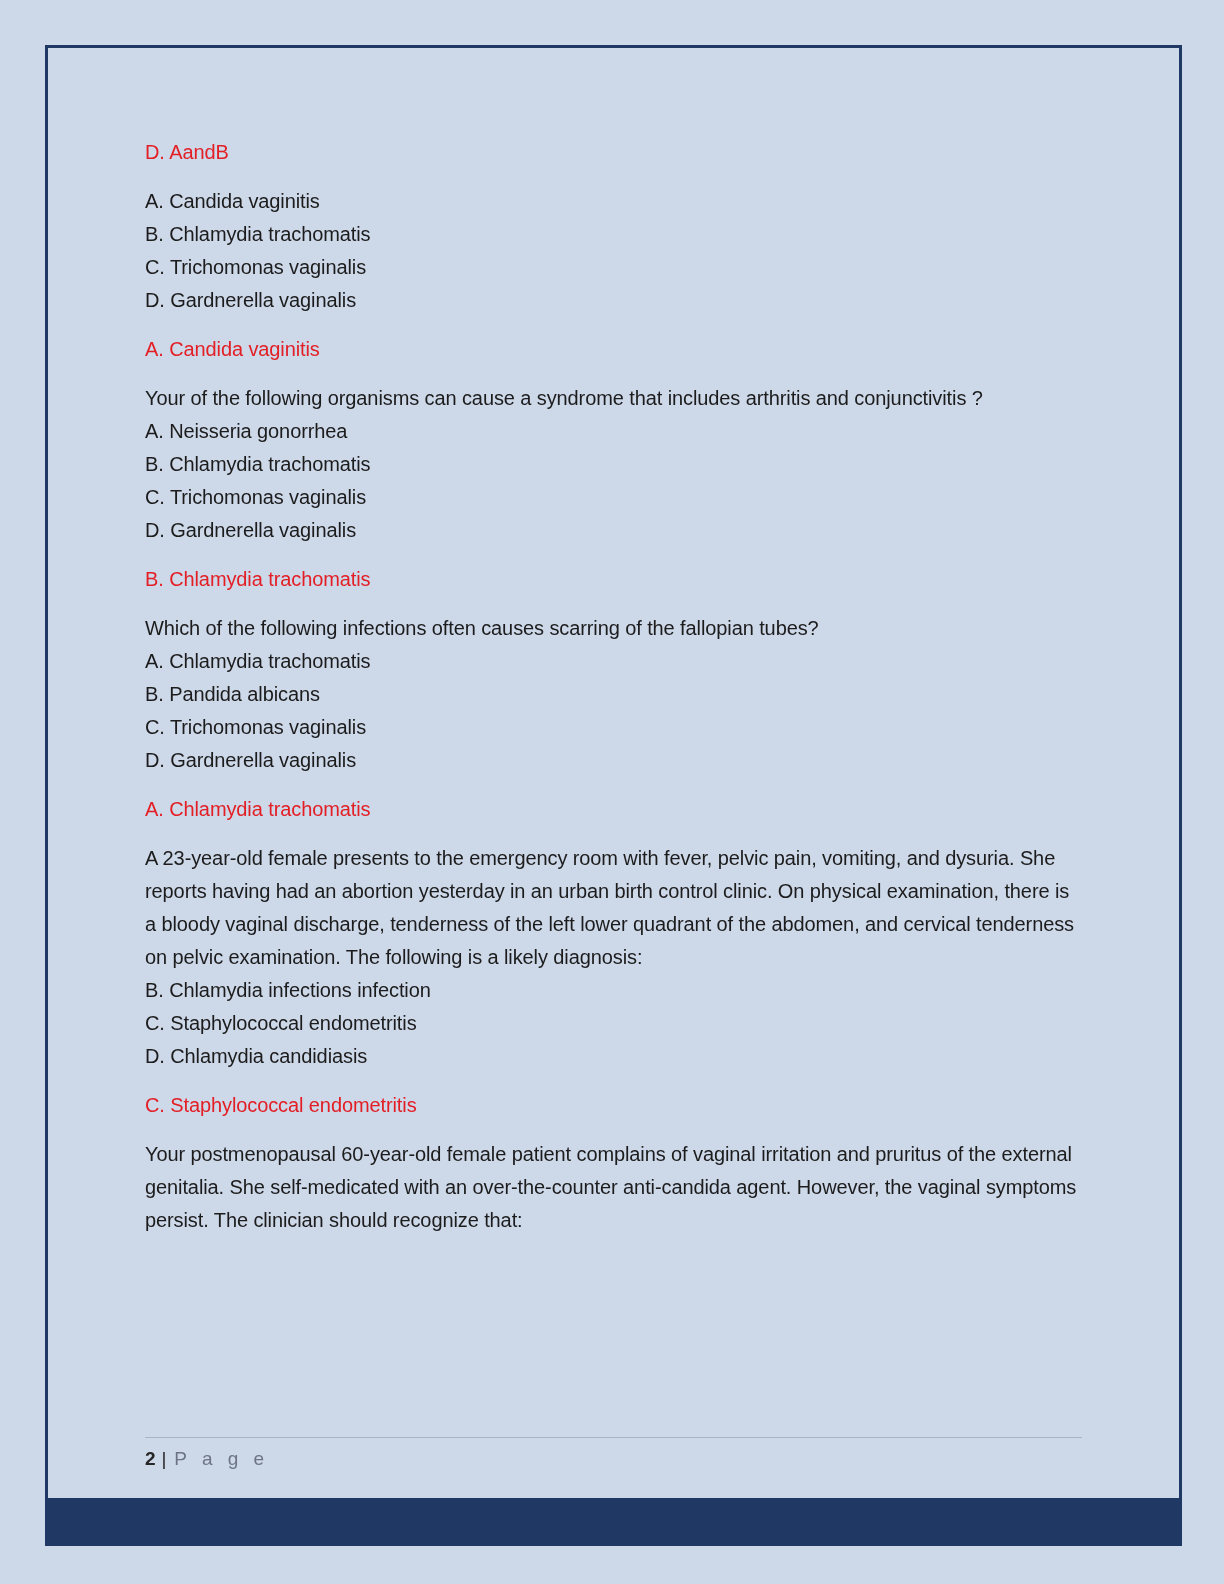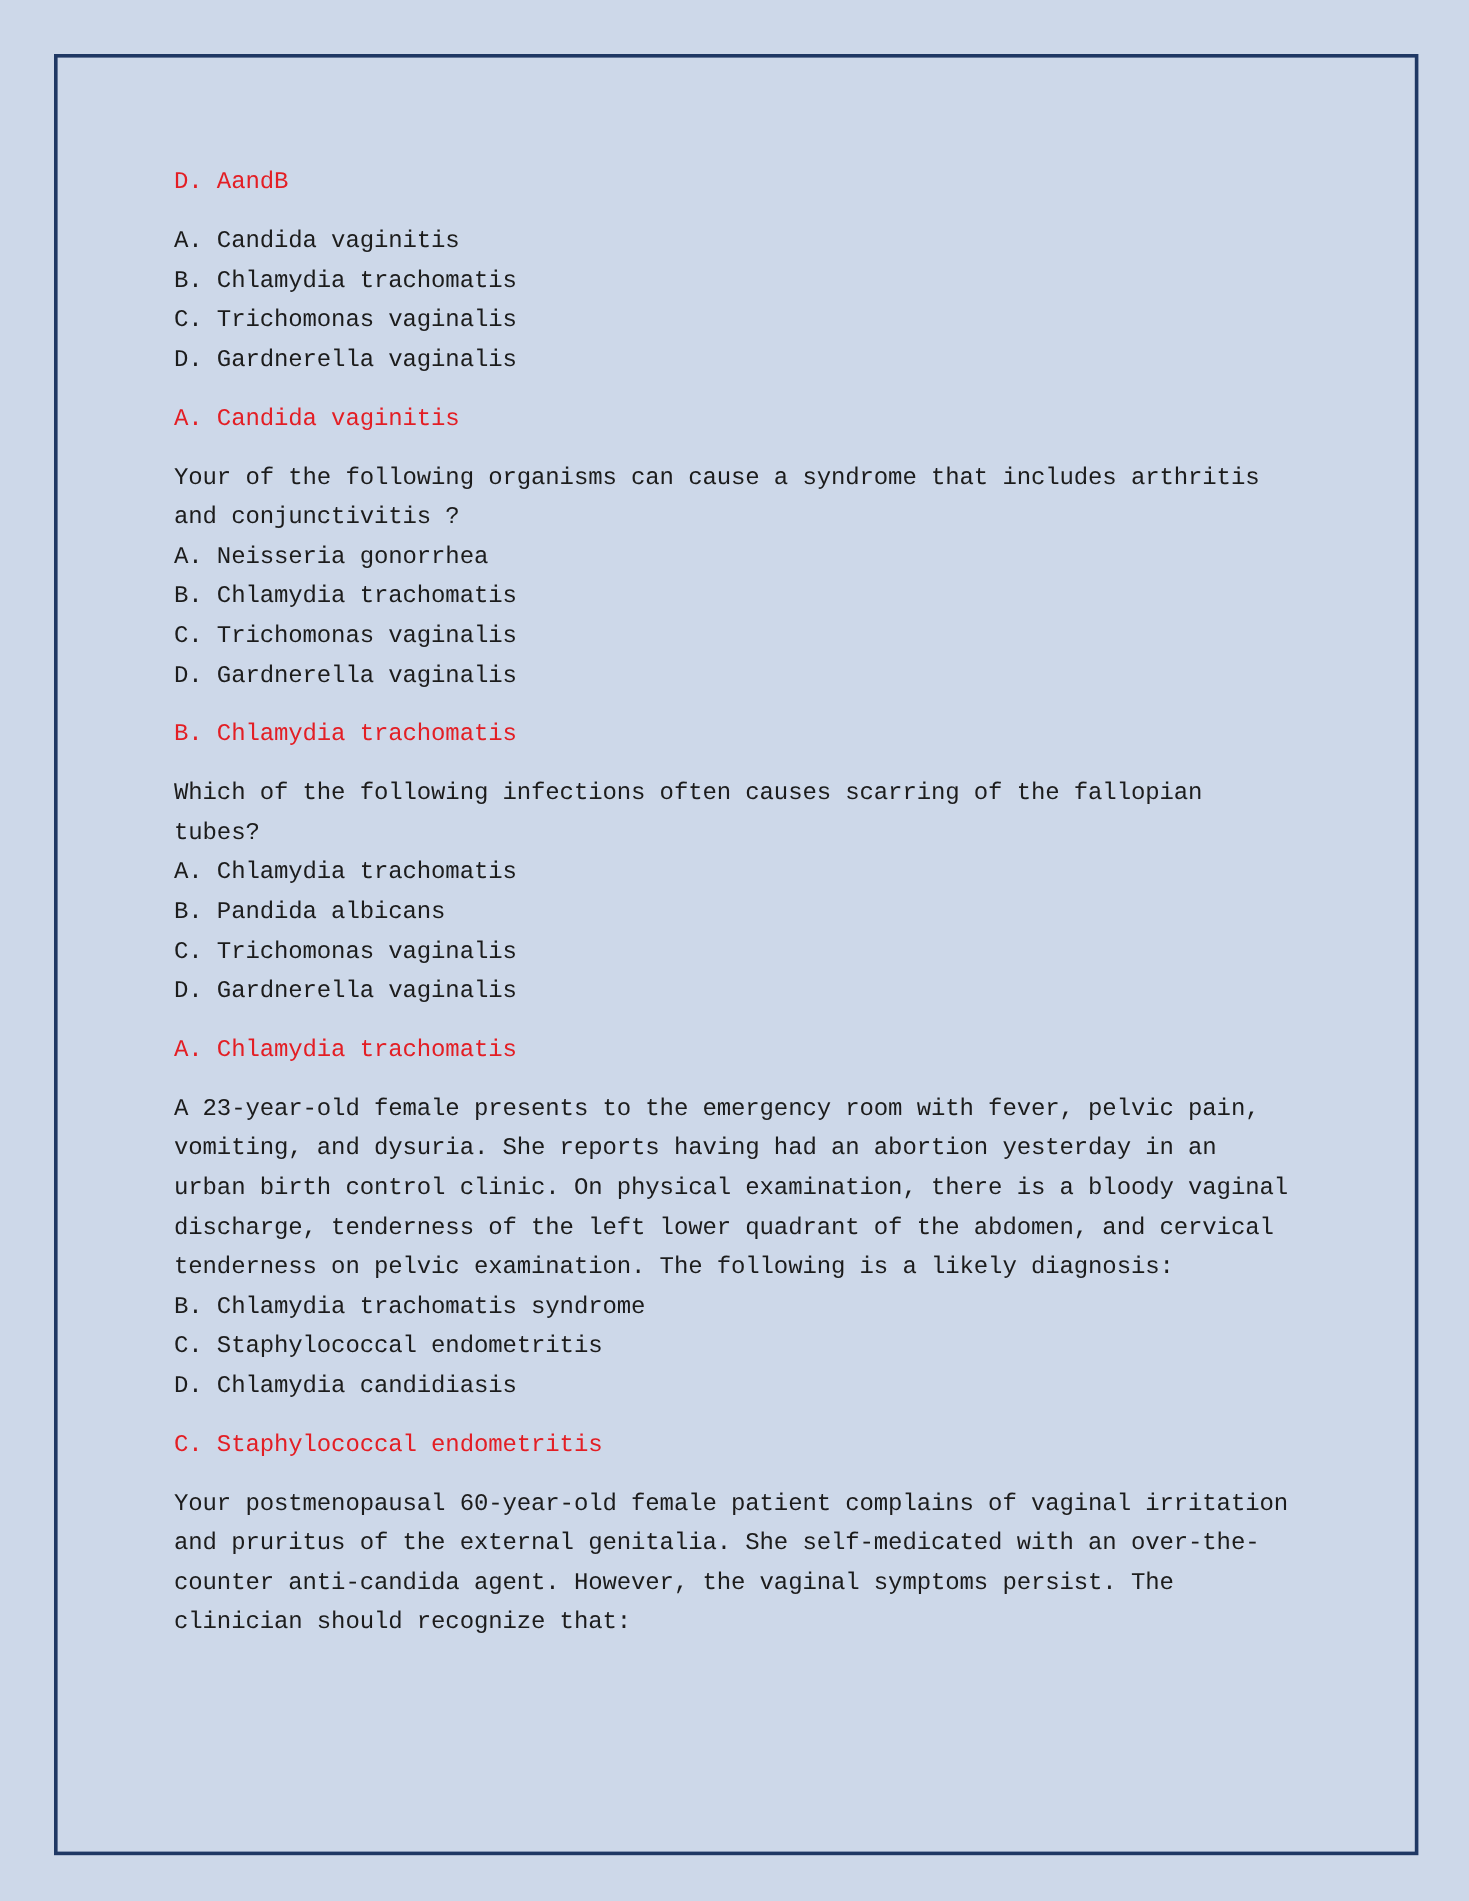--- a/index.html
+++ b/index.html
@@ -16,21 +16,21 @@
   }
 
   .page-frame {
     position: absolute;
     left: 45px;
     top: 45px;
     width: 1137px;
     height: 1501px;
     border: 3px solid #1f3864;
     display: flex;
-    font-family: Liberation Mono, monospace;
+    flex-direction: column;
   }
 
   .page-content {
     flex: 1;
     padding: 88px 97px 26px 97px;
     line-height: 33px;
     display: flex;
     flex-direction: column;
     overflow: hidden;
   }
@@ -117,29 +117,35 @@
       <div class="option">A. Chlamydia trachomatis</div>
       <div class="option">B. Pandida albicans</div>
       <div class="option">C. Trichomonas vaginalis</div>
       <div class="option">D. Gardnerella vaginalis</div>
     </div>
 
     <p class="answer">A. Chlamydia trachomatis</p>
 
     <div class="question">
       <div class="q-text">A 23-year-old female presents to the emergency room with fever, pelvic pain, vomiting, and dysuria. She reports having had an abortion yesterday in an urban birth control clinic. On physical examination, there is a bloody vaginal discharge, tenderness of the left lower quadrant of the abdomen, and cervical tenderness on pelvic examination. The following is a likely diagnosis:</div>
-      <div class="option">B. Chlamydia trachomatis syndrome</div>
+      <div class="option">B. Chlamydia infections infection</div>
       <div class="option">C. Staphylococcal endometritis</div>
       <div class="option">D. Chlamydia candidiasis</div>
     </div>
 
     <p class="answer">C. Staphylococcal endometritis</p>
 
     <div class="question">
       <div class="q-text">Your postmenopausal 60-year-old female patient complains of vaginal irritation and pruritus of the external genitalia. She self-medicated with an over-the-counter anti-candida agent. However, the vaginal symptoms persist. The clinician should recognize that:</div>
     </div>
 
+    <div class="footer">
+      <div class="footer-rule"></div>
+      <div class="footer-text">
+        <span class="pg-num">2</span><span class="pg-sep">|</span><span class="pg-label">P a g e</span>
+      </div>
+    </div>
 
   </main>
 
   <div class="bottom-bar"></div>
 
 </div>
 
 </body></html>

